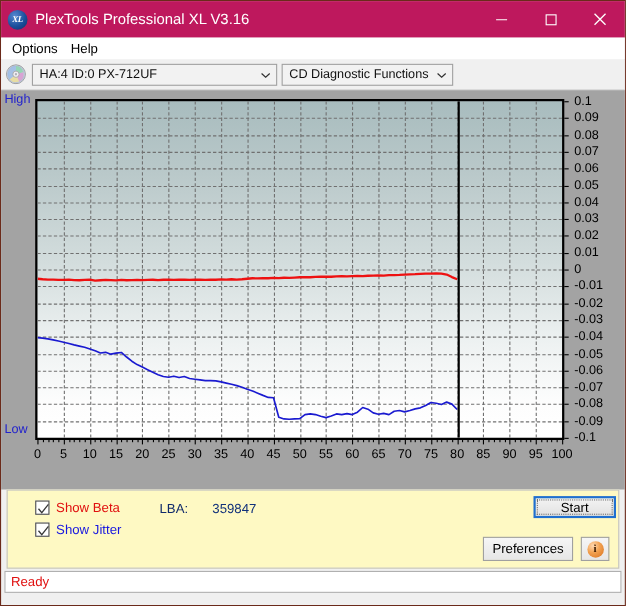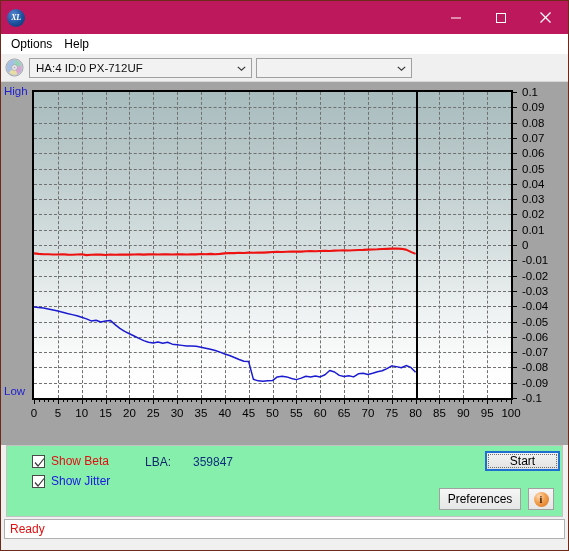--- a/index.html
+++ b/index.html
@@ -197,21 +197,21 @@
     white-space: nowrap;
   }
   .side-label.high { top: 3px; }
   .side-label.low  { top: 303px; }
   
   .bottom-panel {
     flex: 0 0 auto;
     height: 72px;
     margin: 0 5px;
     border: 1px solid #c2c2c2;
-    background: #86efac;
+    background: #fef9c3;
     position: relative;
     box-sizing: border-box;
   }
   .chk-row {
     position: absolute;
     display: flex;
     align-items: center;
     gap: 6px;
   }
   .chk-row.r1 { left: 25px; top: 8px; }
@@ -294,20 +294,21 @@
   }
   .curve { position: absolute; left: 0; top: 0; }
 </style>
 </head>
 <body>
 
 <div class="window">
 
   <div class="titlebar">
     <div class="app-logo">XL</div>
+    <div class="title-text">PlexTools Professional XL V3.16</div>
     <div class="win-controls">
       <div class="win-btn">
         <svg width="12" height="12" viewBox="0 0 12 12">
             <line x1="1" y1="6" x2="11" y2="6" stroke="#ffffff" stroke-width="1"></line>
           </svg>
       </div>
       <div class="win-btn">
         <svg width="12" height="12" viewBox="0 0 12 12">
             <rect x="1.5" y="1.5" width="9" height="9" fill="none" stroke="#ffffff" stroke-width="1"></rect>
           </svg>
@@ -337,20 +338,21 @@
       <circle cx="10" cy="10" r="3" fill="#eeeef2" stroke="#999" stroke-width="0.7"></circle>
       <circle cx="10" cy="10" r="1.1" fill="#b0b0b8"></circle>
     </svg>
     <div class="combo c1">
       <div class="combo-label">HA:4 ID:0  PX-712UF</div>
       <svg class="combo-arrow" viewBox="0 0 9 5">
           <polyline points="0.8,0.8 4.5,4.2 8.2,0.8" fill="none" stroke="#333" stroke-width="1.1"></polyline>
         </svg>
     </div>
     <div class="combo c2">
+      <div class="combo-label">CD Diagnostic Functions</div>
       <svg class="combo-arrow" viewBox="0 0 9 5">
           <polyline points="0.8,0.8 4.5,4.2 8.2,0.8" fill="none" stroke="#333" stroke-width="1.1"></polyline>
         </svg>
     </div>
   </div>
 
   <div class="chart-panel">
     <div class="side-label high">High</div>
     <div class="side-label low">Low</div>
     <div class="plot-outer">

